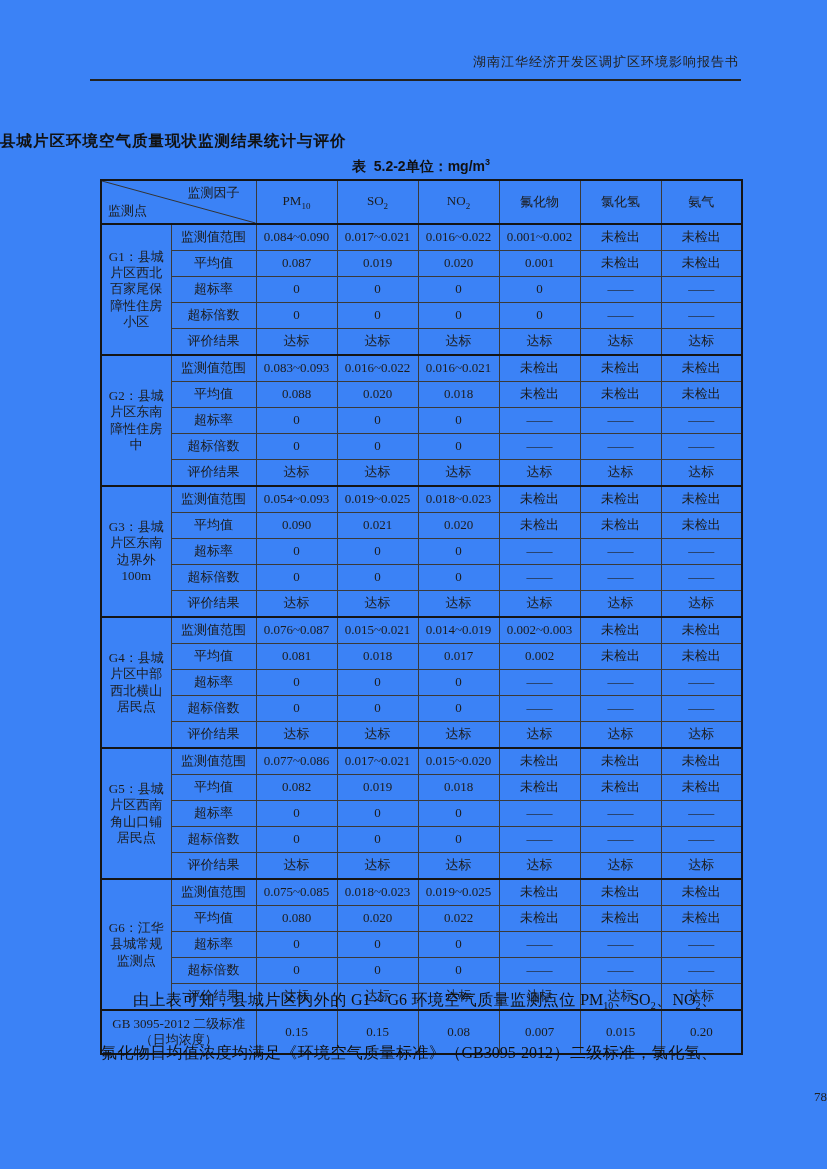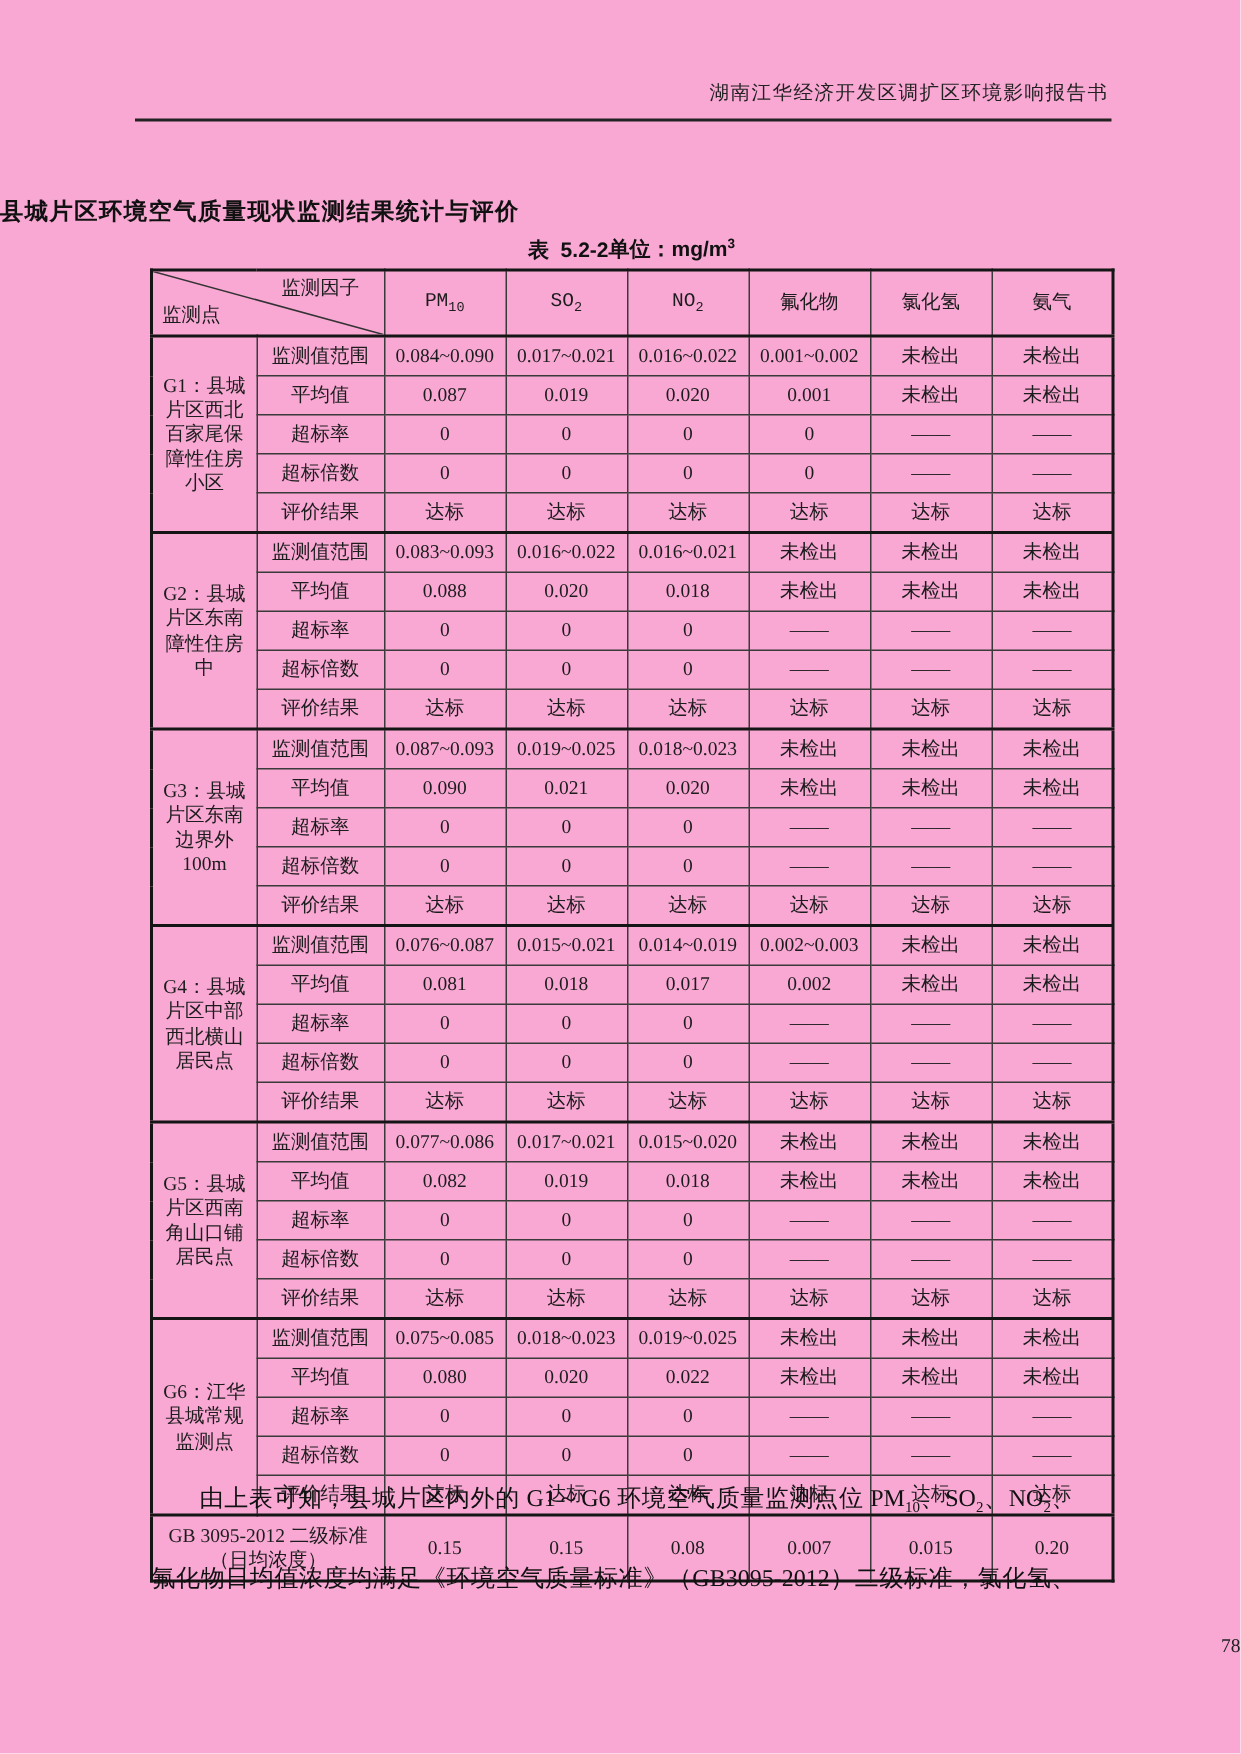--- a/index.html
+++ b/index.html
@@ -1,17 +1,17 @@
 <!DOCTYPE html>
 <html><head>
 <meta charset="utf-8">
 <style>
   html,body{margin:0;padding:0;background:#ffffff;}
   .page{
-    position:relative;width:827px;height:1169px;margin:0 auto;background:#f9a8d4;
+    position:relative;width:827px;height:1169px;margin:0 auto;background:#3b82f6;
     font-family:"Liberation Serif","DejaVu Serif",serif;color:#1c1c1c;overflow:hidden;
   }
   .doc-header{
     position:absolute;top:53px;right:88px;font-size:13px;letter-spacing:1px;color:#222;
   }
   .header-rule{
     position:absolute;top:79px;left:90px;right:86px;height:0;border-top:2px solid #222;
   }
   .caption{
     position:absolute;top:131px;left:0;right:0;text-align:left;
@@ -31,21 +31,21 @@
     border-collapse:collapse;table-layout:fixed;
     font-size:13px;color:#1c1c1c;
   }
   table.air{border:2px solid #151515;}
   table.air th,table.air td{
     border:1px solid #3a3a3a;text-align:center;vertical-align:middle;
     font-weight:normal;padding:1px 2px;height:23px;line-height:1.25;
     overflow:hidden;
   }
   table.air thead tr{height:44px;}
-  table.air thead{border-bottom:2px solid #151515;font-family:Liberation Mono, monospace;}
+  table.air thead{border-bottom:2px solid #151515;}
   tbody.group{border-bottom:2px solid #151515;}
   th.site{white-space:pre-line;line-height:18px;font-size:13px;}
   td.rl{font-size:13px;}
   th.colh sub{font-size:9px;}
   .corner{position:relative;padding:0;}
   .corner svg{position:absolute;left:0;top:0;width:100%;height:100%;}
   .corner svg line{stroke:#333;stroke-width:1;vector-effect:non-scaling-stroke;}
   .corner-top{position:absolute;top:4px;right:16px;font-size:13px;}
   .corner-bottom{position:absolute;bottom:4px;left:6px;font-size:13px;}
   tr.std td{height:40px;}
@@ -210,21 +210,21 @@
       </tr>
     </tbody>
 
     <tbody class="group">
       <tr>
         <th class="site" rowspan="5">G3：县城
 片区东南
 边界外
 100m</th>
         <td class="rl">监测值范围</td>
-        <td>0.087~0.093</td>
+        <td>0.054~0.093</td>
         <td>0.019~0.025</td>
         <td>0.018~0.023</td>
         <td>未检出</td>
         <td>未检出</td>
         <td>未检出</td>
       </tr>
       <tr>
         <td class="rl">平均值</td>
         <td>0.090</td>
         <td>0.021</td>

